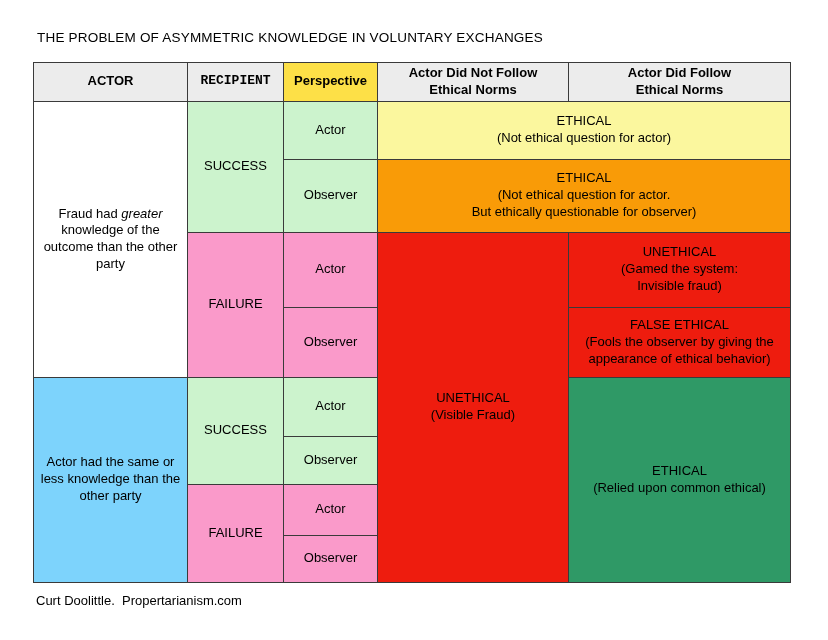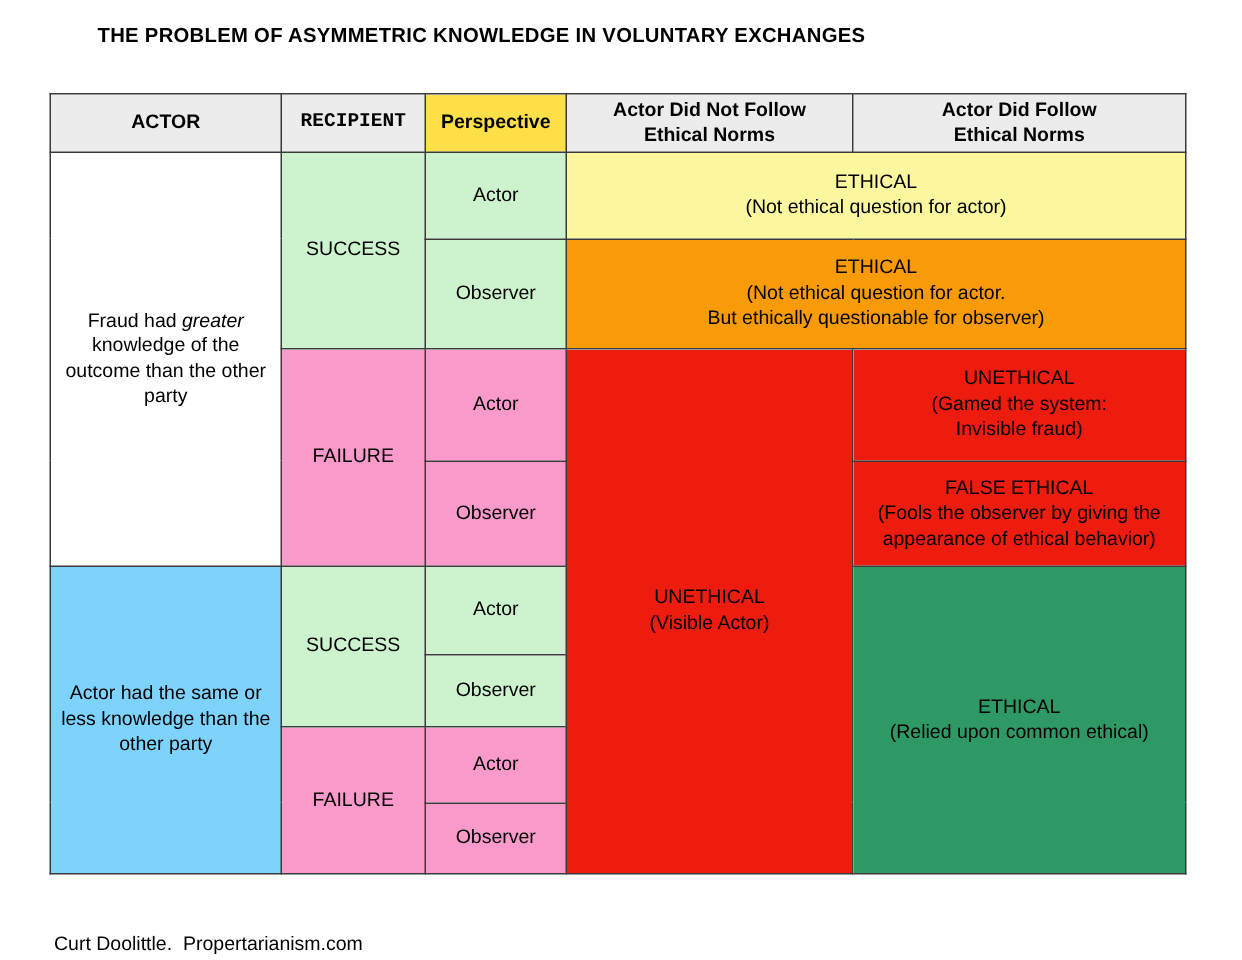--- a/index.html
+++ b/index.html
@@ -6,25 +6,24 @@
   body {
     width: 828px; height: 640px;
     background: #ffffff;
     position: relative;
     font-family: "Liberation Sans", sans-serif;
     color: #000;
     overflow: hidden;
   }
   .title {
     position: absolute;
-    left: 37px; top: 16px;
+    left: 37px; top: 30px;
     font-size: 13.5px;
-    font-weight: bold;
+    font-weight: normal;
     letter-spacing: 0.2px;
-    margin-left: 28px;
   }
   table.matrix {
     position: absolute;
     left: 33px; top: 62px;
     border-collapse: collapse;
     table-layout: fixed;
   }
   .matrix th, .matrix td {
     border: 1px solid #3a3a3a;
     text-align: center;
@@ -41,21 +40,21 @@
   tr.r3  { height: 75px; }
   tr.r4  { height: 70px; }
   tr.r5  { height: 59px; }
   tr.r6  { height: 48px; }
   tr.r7  { height: 51px; }
   tr.r8  { height: 47px; }
   .bold { font-weight: normal; }
   .verdict { font-size: 12.5px; line-height: 1.35; }
   .footer {
     position: absolute;
-    left: 36px; top: 621px;
+    left: 36px; top: 593px;
     font-size: 13px;
     white-space: pre-wrap;
   }
 </style>
 </head>
 <body>
 
 <div class="title">THE PROBLEM OF ASYMMETRIC KNOWLEDGE IN VOLUNTARY EXCHANGES</div>
 
 <table class="matrix">
@@ -101,21 +100,21 @@
       <div>(Not ethical question for actor.</div>
       <div>But ethically questionable for observer)</div>
     </td>
   </tr>
 
   <tr class="r3">
     <td rowspan="2" class="bold" style="background-color: rgb(250, 154, 202);">FAILURE</td>
     <td style="background-color: rgb(250, 154, 202);">Actor</td>
     <td rowspan="6" class="verdict" style="background-color: rgb(238, 28, 14);">
       <div>UNETHICAL</div>
-      <div>(Visible Actor)</div>
+      <div>(Visible Fraud)</div>
     </td>
     <td class="verdict" style="background-color: rgb(238, 28, 14);">
       <div>UNETHICAL</div>
       <div>(Gamed the system:</div>
       <div>Invisible fraud)</div>
     </td>
   </tr>
 
   <tr class="r4">
     <td style="background-color: rgb(250, 154, 202);">Observer</td>

